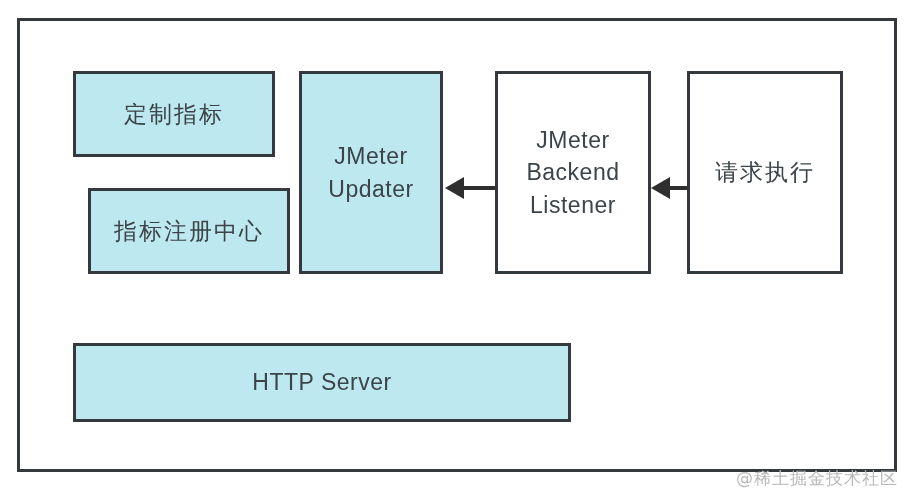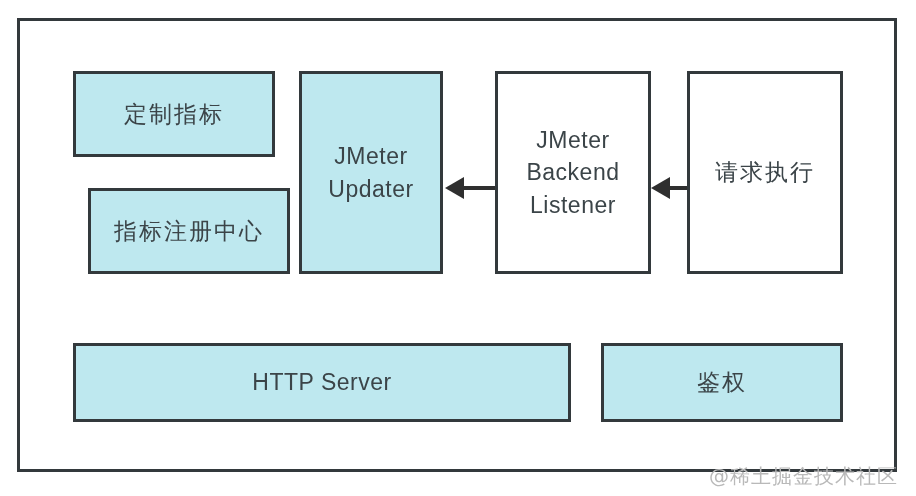--- a/index.html
+++ b/index.html
@@ -75,21 +75,21 @@
     border-top: 11px solid transparent;
     border-bottom: 11px solid transparent;
     border-right: 19px solid #2f2f2f;
     transform: translateY(-11px);
   }
 
   .watermark {
     position: absolute;
     right: 18px;
     bottom: 6px;
-    font-size: 20px;
+    font-size: 17px;
     color: #b9b9b9;
     letter-spacing: 1px;
     white-space: nowrap;
     font-family: "DejaVu Sans", "Liberation Sans", sans-serif;
   }
 </style>
 </head>
 <body>
 
 <div id="canvas">
@@ -116,23 +116,20 @@
     </div>
 
     <div class="node plain cn" style="left: 667px; top: 50px; width: 156px; height: 203px;">
       <span>请求执行</span>
     </div>
 
     <div class="node filled" style="left: 53px; top: 322px; width: 498px; height: 79px;">
       <span>HTTP Server</span>
     </div>
 
-    <div class="node filled cn" style="left: 581px; top: 322px; width: 242px; height: 79px;">
-      <span>鉴权</span>
-    </div>
 
     <div class="arrow" style="left: 425px; top: 167px; width: 50px;">
       <div class="shaft" style="left: 14px; width: 36px;"></div>
       <div class="head"></div>
     </div>
 
     <div class="arrow" style="left: 631px; top: 167px; width: 36px;">
       <div class="shaft" style="left: 14px; width: 22px;"></div>
       <div class="head"></div>
     </div>

